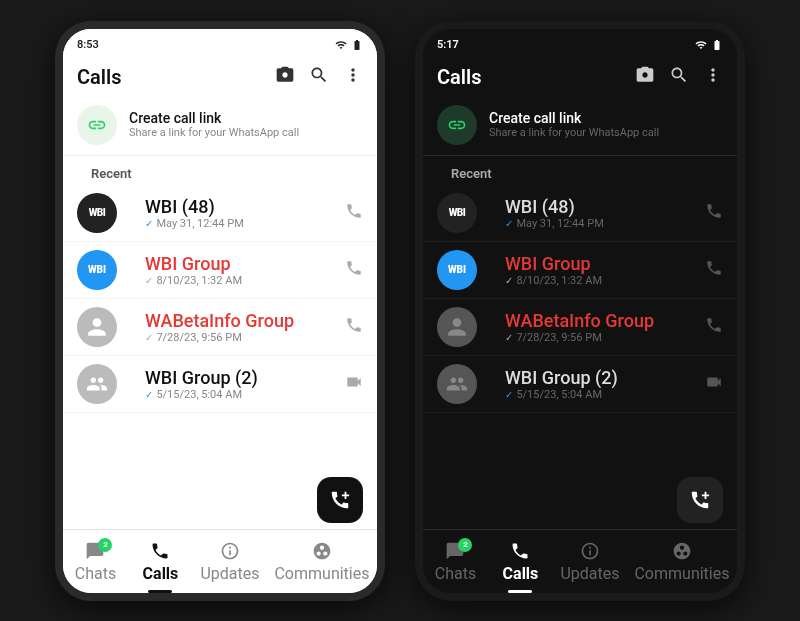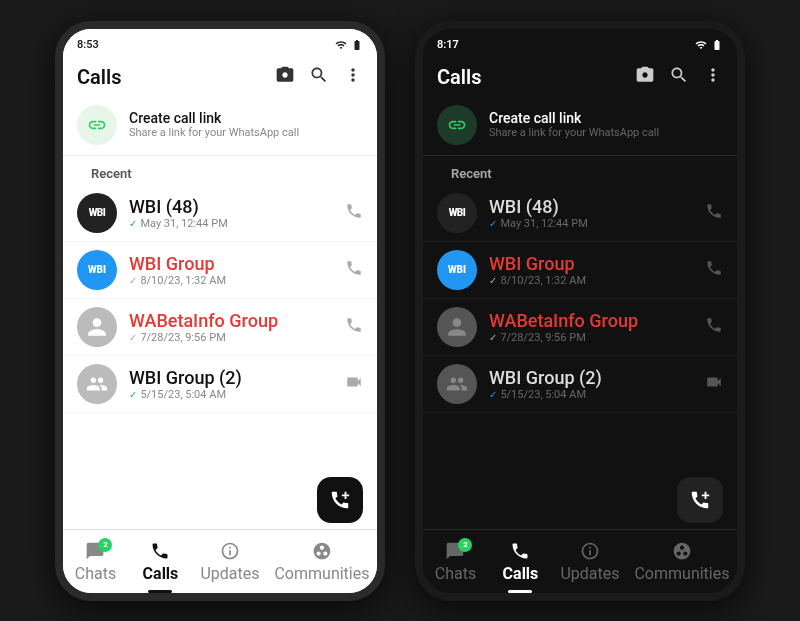--- a/index.html
+++ b/index.html
@@ -159,21 +159,21 @@
     .phone.light .section-label { color: #555; background: #fff; }
     .phone.dark .section-label { color: #aaa; background: #111; }
 
     
     .call-list { }
 
     .call-item {
       display: flex;
       align-items: center;
       padding: 8px 14px;
-      gap: 12px;
+      gap: 28px;
     }
     .phone.light .call-item { background: #fff; border-bottom: 1px solid #f5f5f5; }
     .phone.dark .call-item { background: #111; border-bottom: 1px solid #1e1e1e; }
 
     .call-avatar {
       width: 40px;
       height: 40px;
       border-radius: 50%;
       display: flex;
       align-items: center;
@@ -501,21 +501,21 @@
         </div>
         <span class="nav-label ">Communities</span>
 
       </div>
 
     </div>
   </div>
     <div class="phone dark">
     <div class="notch"></div>
     <div class="phone-top-bar">
-      <span class="status-time">8:17</span>
+      <span class="status-time">5:17</span>
       <div class="status-icons">
         <svg width="14" height="12" viewBox="0 0 24 24">
             <path d="M1 9l2 2c4.97-4.97 13.03-4.97 18 0l2-2C16.93 2.93 7.08 2.93 1 9zm8 8l3 3 3-3c-1.65-1.66-4.34-1.66-6 0zm-4-4l2 2c2.76-2.76 7.24-2.76 10 0l2-2C15.14 9.14 8.87 9.14 5 13z"></path>
           </svg>
         <svg width="12" height="12" viewBox="0 0 24 24">
             <path d="M15.67 4H14V2h-4v2H8.33C7.6 4 7 4.6 7 5.33v15.33C7 21.4 7.6 22 8.33 22h7.33c.74 0 1.34-.6 1.34-1.33V5.33C17 4.6 16.4 4 15.67 4z"></path>
           </svg>
       </div>
     </div>
     <div class="app-header">

